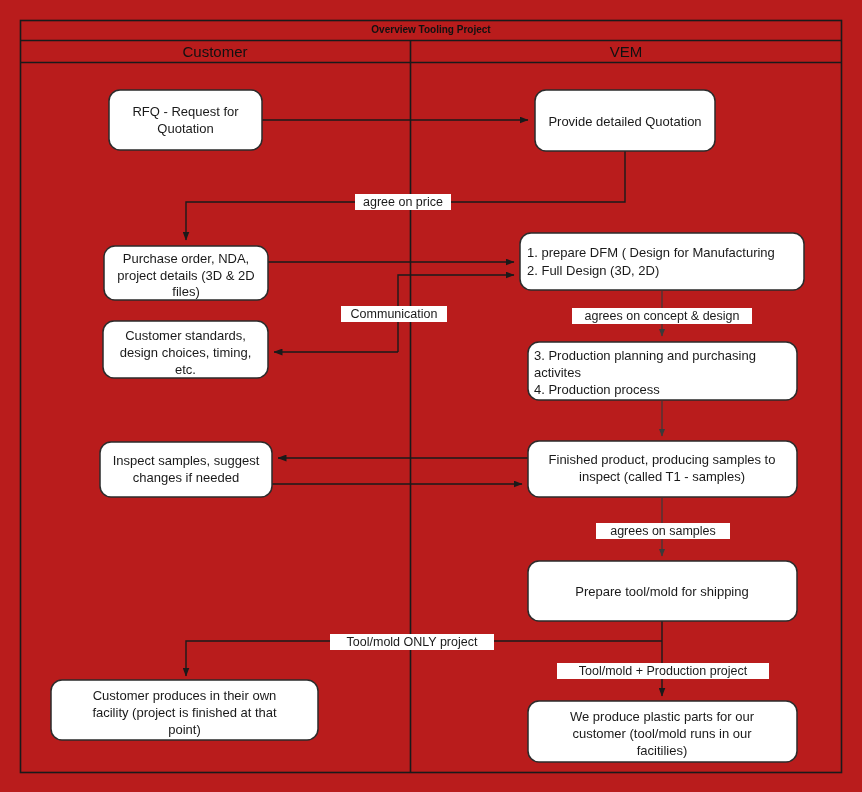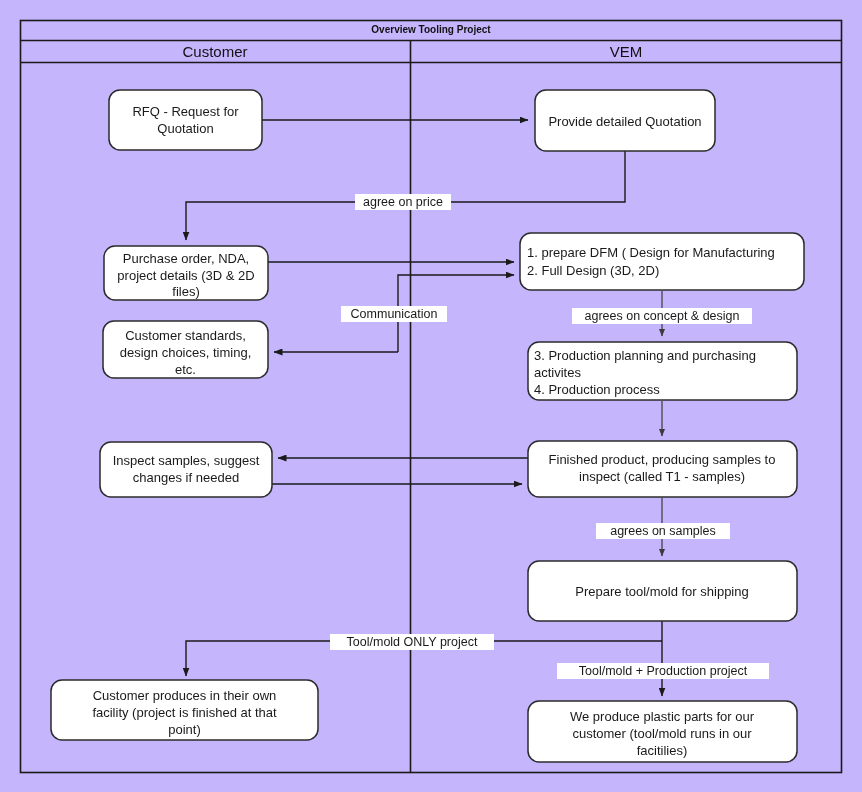--- a/index.html
+++ b/index.html
@@ -10,21 +10,21 @@
   body {
     font-family: "Liberation Sans", sans-serif;
     width: 862px;
     height: 792px;
     overflow: hidden;
   }
   #diagram-root {
     position: relative;
     width: 862px;
     height: 792px;
-    background: #c4b5fd;
+    background: #b91c1c;
   }
   svg#flow-svg {
     position: absolute;
     top: 0;
     left: 0;
     width: 862px;
     height: 792px;
   }
   .frame-line {
     stroke: #1a1a1a;

